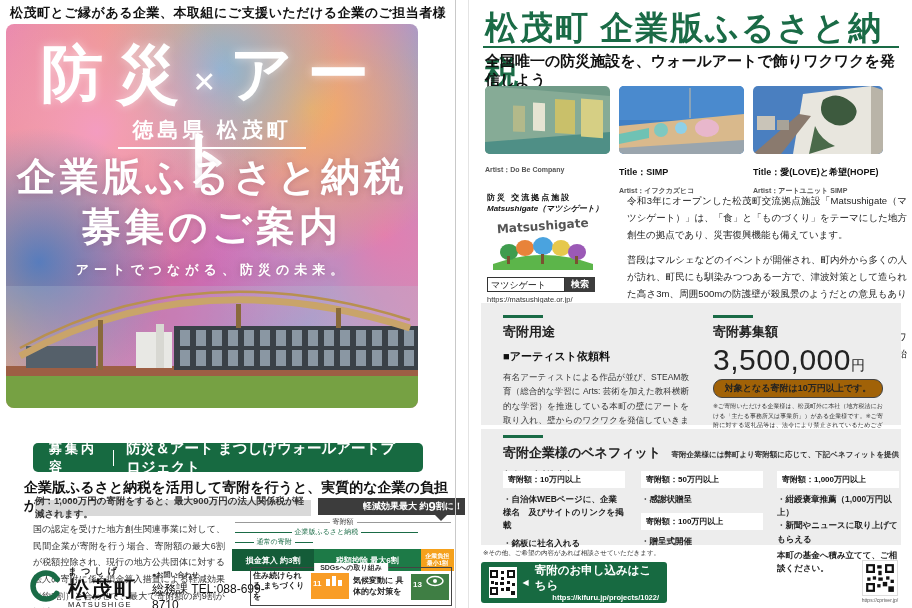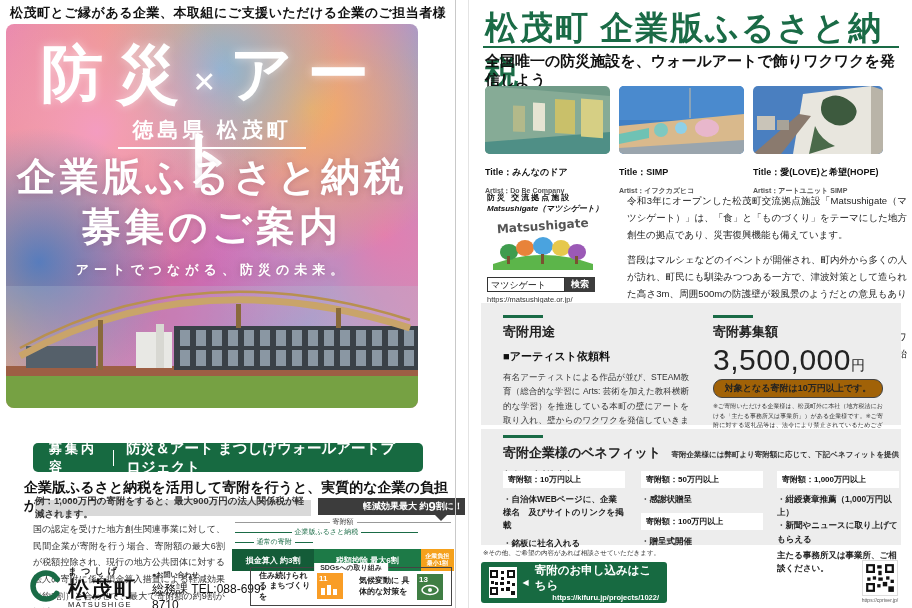--- a/index.html
+++ b/index.html
@@ -29,21 +29,21 @@
   .dg-arrow{display:flex;align-items:center;justify-content:center;font-size:7px;color:#444;white-space:nowrap;}
   .dg-arrow::before,.dg-arrow::after{content:"";flex:1;border-top:1px solid #999;margin:0 3px;}
   .dg-arrow.green{color:#1a6b46;}
   .dg-arrow.green::before,.dg-arrow.green::after{border-top-color:#1a6b46;}
   .dg-bar{display:flex;height:22px;font-size:8px;color:#fff;font-weight:bold;text-align:center;}
   .dg-bar>div{display:flex;align-items:center;justify-content:center;}
   .sdgbox{border:1px solid #444;display:flex;align-items:center;justify-content:space-around;}
   .sdg-title{position:absolute;top:-5px;left:50%;transform:translateX(-50%);background:#fff;padding:0 6px;font-size:7px;font-weight:bold;white-space:nowrap;color:#333;}
   .sdg-item{display:flex;align-items:center;gap:4px;}
   .sdg-label{font-size:8px;font-weight:bold;width:54px;line-height:1.3;color:#222;}
-  .sdg-icon{width:26px;height:26px;color:#fff;font-size:8px;font-weight:bold;padding:1px 0 0 2px;box-sizing:border-box;}
+  .sdg-icon{width:38px;height:26px;color:#fff;font-size:8px;font-weight:bold;padding:1px 0 0 2px;box-sizing:border-box;}
   
   .r-title{color:#1a6b46;font-weight:bold;letter-spacing:2px;}
   .r-rule{background:#1a6b46;height:2px;}
   .photo{border-radius:5px;overflow:hidden;}
   .cap-t{font-size:9px;font-weight:bold;color:#111;}
   .cap-a{font-size:7px;color:#555;font-weight:bold;}
   .fac-p{font-size:9.5px;line-height:1.8;text-align:justify;color:#222;margin:0 0 8px 0;}
   .panel{background:#ededed;}
   .sec-line{width:40px;height:3px;background:#1a6b46;margin-bottom:5px;}
   .sec-h{font-size:13px;font-weight:bold;color:#222;}
@@ -209,21 +209,20 @@
     <div class="abs" style="left:16px;top:86px;width:125px;">
       <svg class="photo" width="125" height="68" viewBox="0 0 125 68">
         <rect width="125" height="68" fill="#6f9a87"></rect>
         <polygon points="0,0 125,10 125,52 0,68" fill="#86ab96"></polygon>
         <polygon points="0,56 125,46 125,68 0,68" fill="#4f8f86"></polygon>
         <rect x="28" y="18" width="12" height="26" fill="#b3b98a" transform="skewY(3)"></rect>
         <rect x="48" y="14" width="12" height="28" fill="#e6e4d2" transform="skewY(3)"></rect>
         <rect x="70" y="8" width="20" height="34" fill="#c9c06a" transform="skewY(4)"></rect>
         <rect x="96" y="4" width="22" height="38" fill="#d6cf84" transform="skewY(5)"></rect>
       </svg>
-      <div style="margin-top:3px;"><span class="cap-t">Title：</span><span class="cap-t">みんなのドア</span></div>
       <div><span class="cap-a">Artist：</span><span class="cap-a">Do Be Company</span></div>
     </div>
     <div class="abs" style="left:150px;top:86px;width:125px;">
       <svg class="photo" width="125" height="68" viewBox="0 0 125 68">
         <rect width="125" height="68" fill="#3f7fc4"></rect>
         <rect y="0" width="125" height="34" fill="#4a8ace"></rect>
         <polygon points="0,40 125,28 125,58 0,66" fill="#d9b98c"></polygon>
         <polygon points="0,62 125,54 125,68 0,68" fill="#9aa5ad"></polygon>
         <circle cx="42" cy="44" r="7" fill="#7ec8c0"></circle>
         <circle cx="62" cy="42" r="6" fill="#8fd0e8"></circle>
@@ -308,21 +307,21 @@
       <div class="abs" style="left:160px;top:42px;width:122px;">
         <div class="tier-label">寄附額：50万円以上</div>
         <div class="tier-item">・感謝状贈呈</div>
         <div class="tier-label" style="margin-top:7px;">寄附額：100万円以上</div>
         <div class="tier-item">・贈呈式開催</div>
       </div>
       <div class="abs" style="left:296px;top:42px;width:122px;">
         <div class="tier-label">寄附額：1,000万円以上</div>
         <div class="tier-item">・紺綬褒章推薦（1,000万円以上）</div>
         <div class="tier-item">・新聞やニュースに取り上げてもらえる</div>
-        <div class="tier-item" style="margin-top:3px;">主たる事務所又は事業所、ご相談ください。</div>
+        <div class="tier-item" style="margin-top:3px;">本町の基金へ積み立てて、ご相談ください。</div>
       </div>
     </div>
     <div class="abs" style="left:14px;top:549px;font-size:6.5px;color:#333;">※その他、ご希望の内容があれば相談させていただきます。</div>
 
     <div class="abs applybox" style="left:12px;top:562px;width:186px;height:41px;">
       <div class="qr" style="width:31px;height:31px;">
         <svg width="27" height="27" viewBox="0 0 27 27">
             <rect width="27" height="27" fill="#fff"></rect>
             <g fill="#111">
               <rect x="1" y="1" width="8" height="8"></rect>

